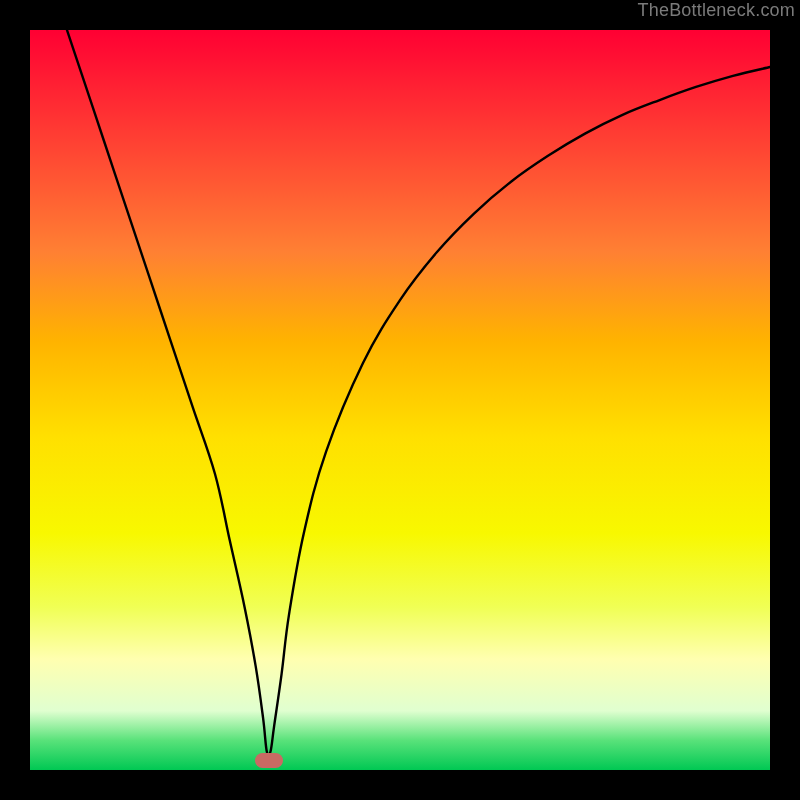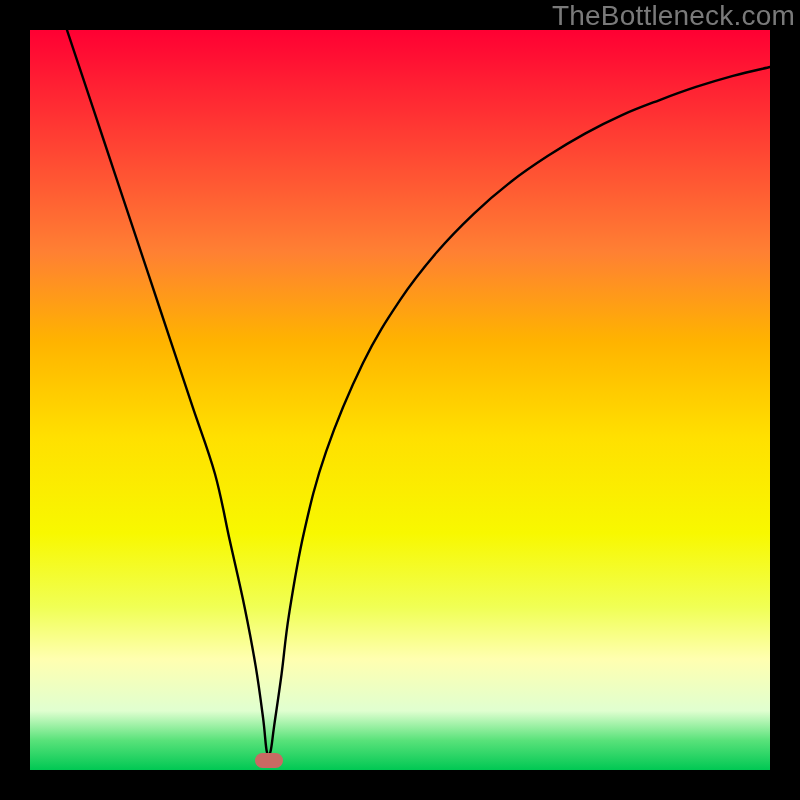--- a/index.html
+++ b/index.html
@@ -30,21 +30,21 @@
       #59e27a 96%,
       #00c853 100%
     );
     overflow: visible;
   }
   .watermark {
     position: absolute;
     top: 0px;
     right: 5px;
     font-family: Arial, Helvetica, sans-serif;
-    font-size: 28px;
+    font-size: 18px;
     color: #7a7a7a;
     font-weight: 500;
     letter-spacing: 0.2px;
   }
   svg.curve {
     position: absolute;
     left: 0; top: 0;
     width: 740px;
     height: 740px;
     overflow: visible;

